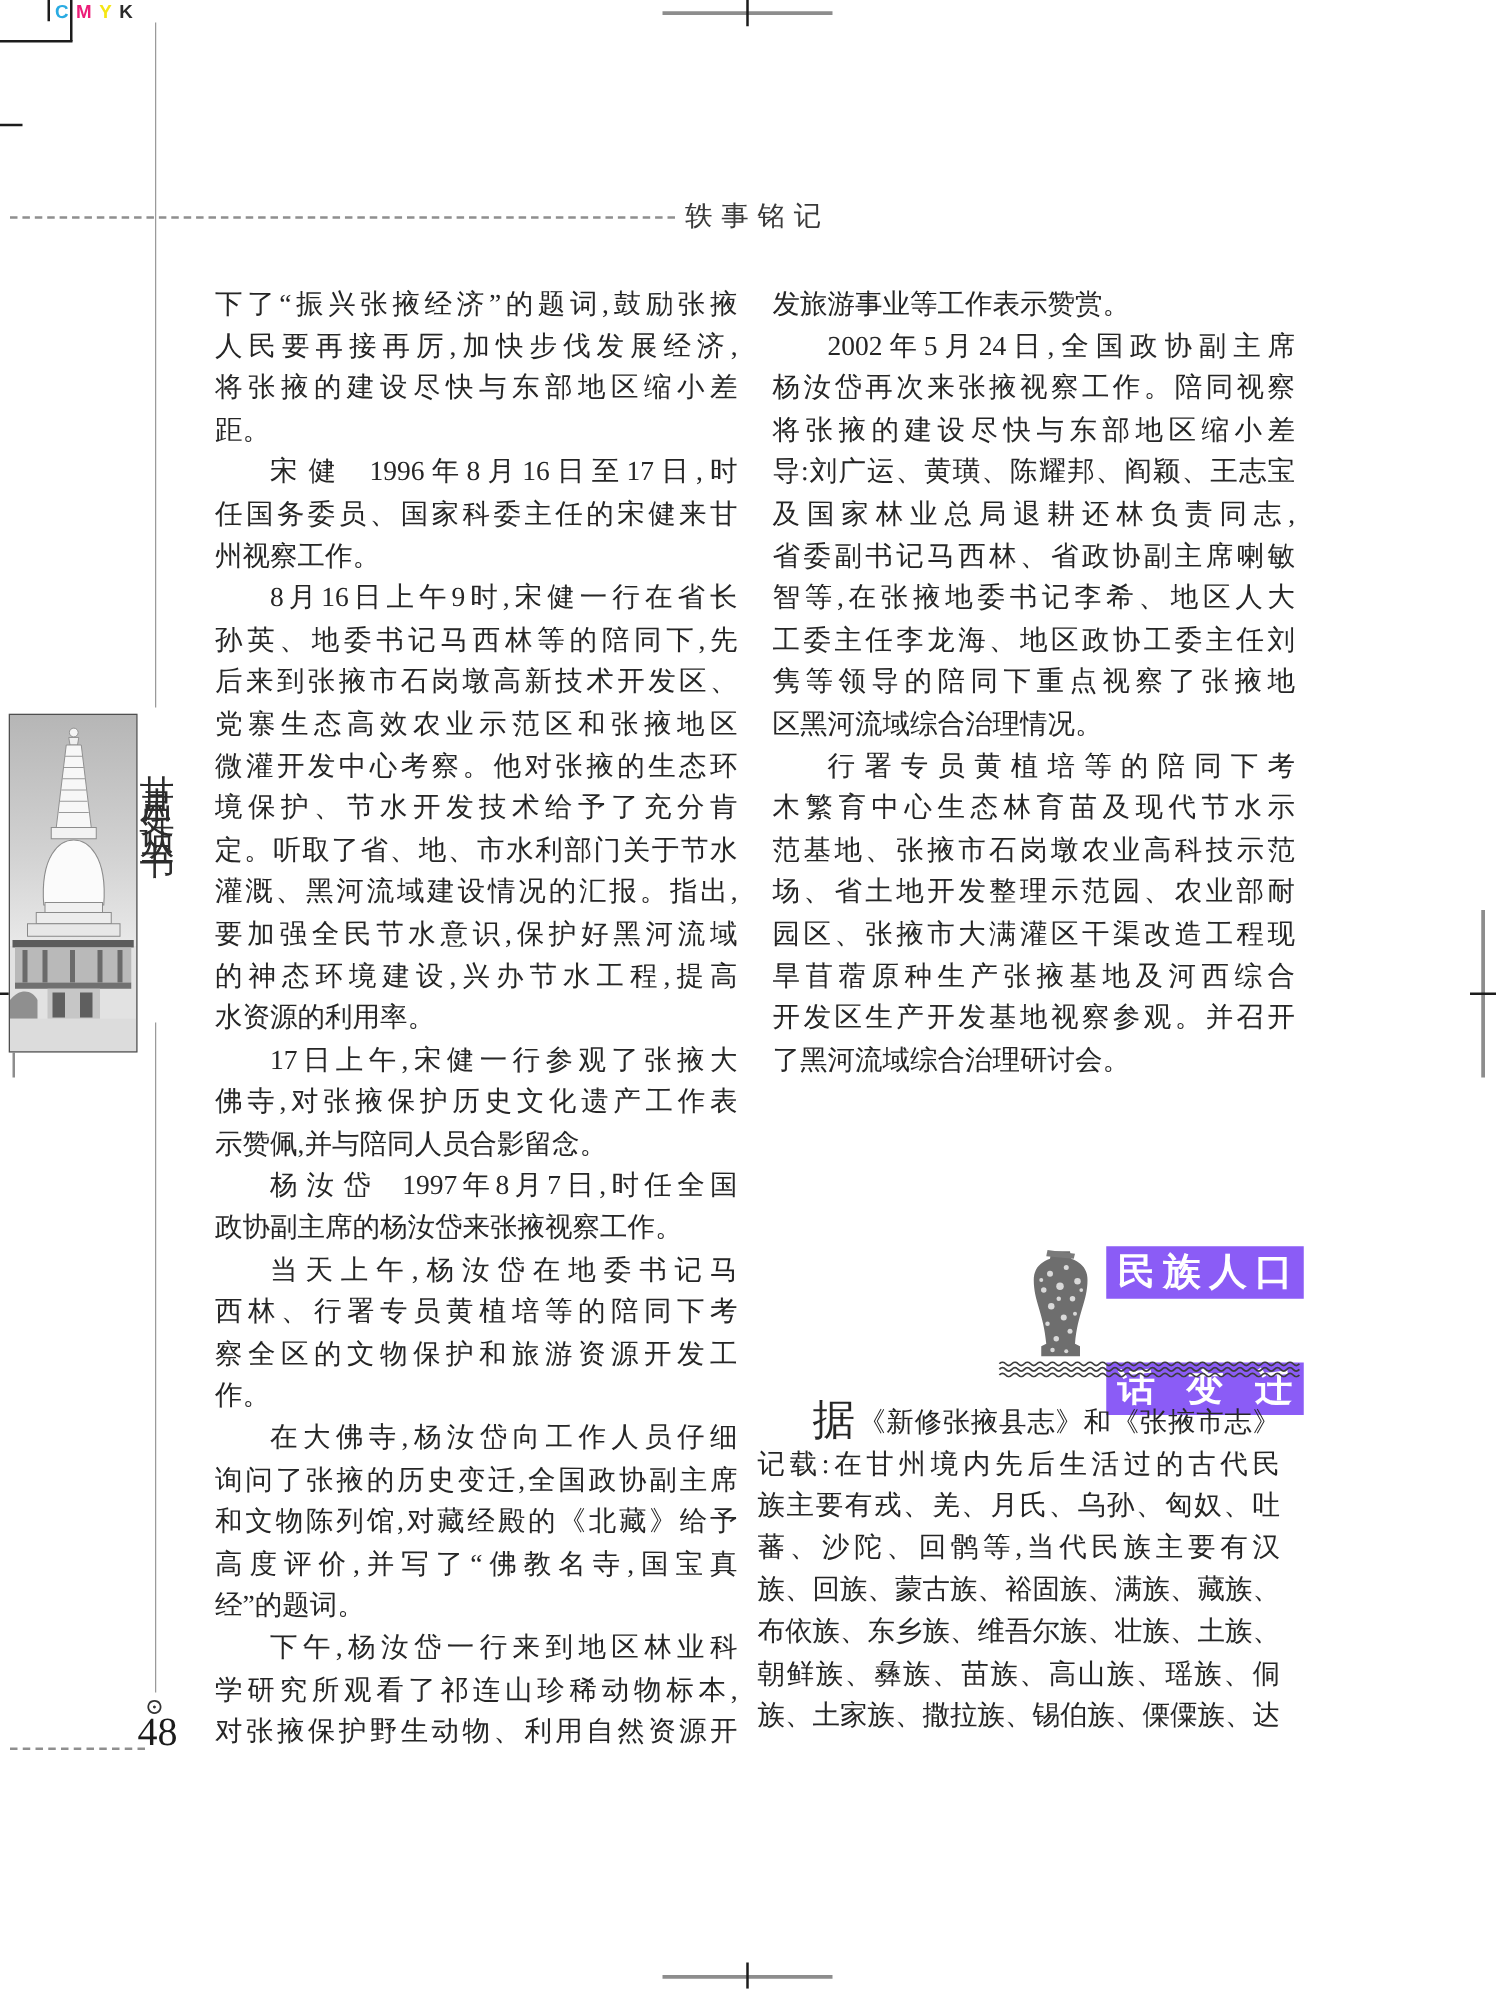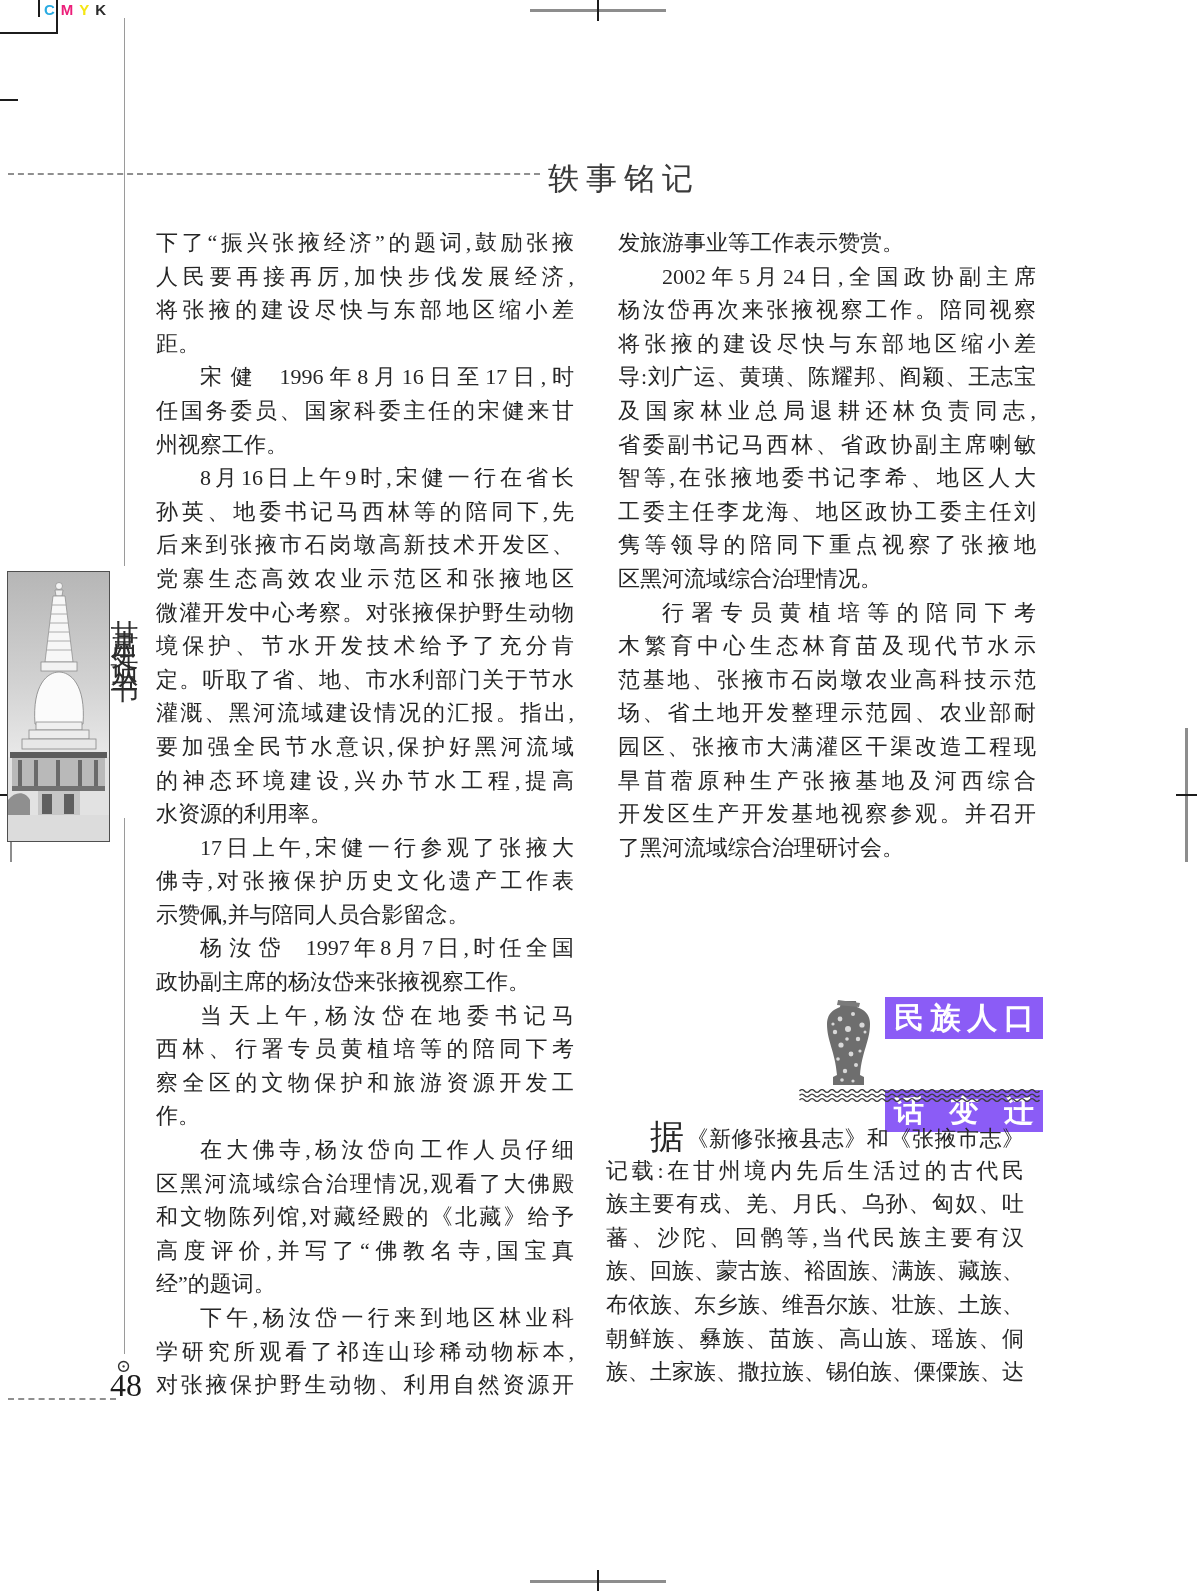--- a/index.html
+++ b/index.html
@@ -11,21 +11,21 @@
   .mark{position:absolute;background:#1c1c1c;}
   .graymark{position:absolute;background:#8d8d8d;}
   .cmyk{position:absolute;left:44px;top:1px;font:bold 15px "Liberation Sans",sans-serif;letter-spacing:6px;}
   .cmyk span{display:inline-block;}
 
   
   .vrule{position:absolute;left:124px;width:1px;background:#9a9a9a;}
   .dashes{position:absolute;border-top:2px dashed #8f8f8f;height:0;}
 
   
-  .header-title{position:absolute;left:548px;top:158px;font-size:31px;color:#3a3a3a;letter-spacing:7px;white-space:nowrap;}
+  .header-title{position:absolute;left:548px;top:158px;font-size:22px;color:#3a3a3a;letter-spacing:7px;white-space:nowrap;}
 
   
   .photo{position:absolute;left:7px;top:571px;width:103px;height:271px;border:1px solid #4f4f4f;box-sizing:border-box;overflow:hidden;background:#d8d8d8;}
   .series{position:absolute;left:109px;top:597px;width:30px;writing-mode:vertical-rl;
           font-size:28px;letter-spacing:11px;color:#2c2c2c;line-height:30px;}
 
   
   .col{position:absolute;width:418px;color:#262626;font-size:22px;}
   .line{height:33.6px;line-height:33.6px;text-align:justify;text-align-last:justify;text-justify:inter-character;overflow:visible;white-space:nowrap;}
   .line.end{text-align-last:left;}
@@ -123,50 +123,50 @@
         <rect x="34" y="222" width="10" height="20"></rect>
           <rect x="56" y="222" width="10" height="20"></rect>
       </g>
       <path d="M0 228 C8 218 18 220 22 228 L22 243 L0 243 Z" fill="#8f8f8f"></path>
       <rect x="0" y="243" width="101" height="26" fill="#dcdcdc"></rect>
     </svg>
   </div>
 
   <div class="series">甘肃史话丛书</div>
 
-  <div class="col" style="left:156px;top:226px;">
+  <div class="col" style="left:172px;top:226px;">
       <div class="line"><span>下了“振兴张掖经济”的题词,鼓励张掖</span></div>
       <div class="line"><span>人民要再接再厉,加快步伐发展经济,</span></div>
       <div class="line"><span>将张掖的建设尽快与东部地区缩小差</span></div>
       <div class="line end"><span>距。</span></div>
       <div class="line ind"><span class="pname">宋健</span><span>1996年8月16日至17日,时</span></div>
       <div class="line"><span>任国务委员、国家科委主任的宋健来甘</span></div>
       <div class="line end"><span>州视察工作。</span></div>
       <div class="line ind"><span>8月16日上午9时,宋健一行在省长</span></div>
       <div class="line"><span>孙英、地委书记马西林等的陪同下,先</span></div>
       <div class="line"><span>后来到张掖市石岗墩高新技术开发区、</span></div>
       <div class="line"><span>党寨生态高效农业示范区和张掖地区</span></div>
-      <div class="line"><span>微灌开发中心考察。对张掖保护野生动物</span></div>
+      <div class="line"><span>微灌开发中心考察。他对张掖的生态环</span></div>
       <div class="line"><span>境保护、节水开发技术给予了充分肯</span></div>
       <div class="line"><span>定。听取了省、地、市水利部门关于节水</span></div>
       <div class="line"><span>灌溉、黑河流域建设情况的汇报。指出,</span></div>
       <div class="line"><span>要加强全民节水意识,保护好黑河流域</span></div>
       <div class="line"><span>的神态环境建设,兴办节水工程,提高</span></div>
       <div class="line end"><span>水资源的利用率。</span></div>
       <div class="line ind"><span>17日上午,宋健一行参观了张掖大</span></div>
       <div class="line"><span>佛寺,对张掖保护历史文化遗产工作表</span></div>
       <div class="line end"><span>示赞佩,并与陪同人员合影留念。</span></div>
       <div class="line ind"><span class="pname">杨汝岱</span><span>1997年8月7日,时任全国</span></div>
       <div class="line end"><span>政协副主席的杨汝岱来张掖视察工作。</span></div>
       <div class="line ind"><span>当天上午,杨汝岱在地委书记马</span></div>
       <div class="line"><span>西林、行署专员黄植培等的陪同下考</span></div>
       <div class="line"><span>察全区的文物保护和旅游资源开发工</span></div>
       <div class="line end"><span>作。</span></div>
       <div class="line ind"><span>在大佛寺,杨汝岱向工作人员仔细</span></div>
-      <div class="line"><span>区黑河流域综合治理情况,观看了大佛殿</span></div>
+      <div class="line"><span>询问了张掖的历史变迁,全国政协副主席</span></div>
       <div class="line"><span>和文物陈列馆,对藏经殿的《北藏》给予</span></div>
       <div class="line"><span>高度评价,并写了“佛教名寺,国宝真</span></div>
       <div class="line end"><span>经”的题词。</span></div>
       <div class="line ind"><span>下午,杨汝岱一行来到地区林业科</span></div>
       <div class="line"><span>学研究所观看了祁连山珍稀动物标本,</span></div>
       <div class="line"><span>对张掖保护野生动物、利用自然资源开</span></div>
     </div>
   <div class="col" style="left:618px;top:226px;">
       <div class="line end"><span>发旅游事业等工作表示赞赏。</span></div>
       <div class="line ind"><span>2002年5月24日,全国政协副主席</span></div>

